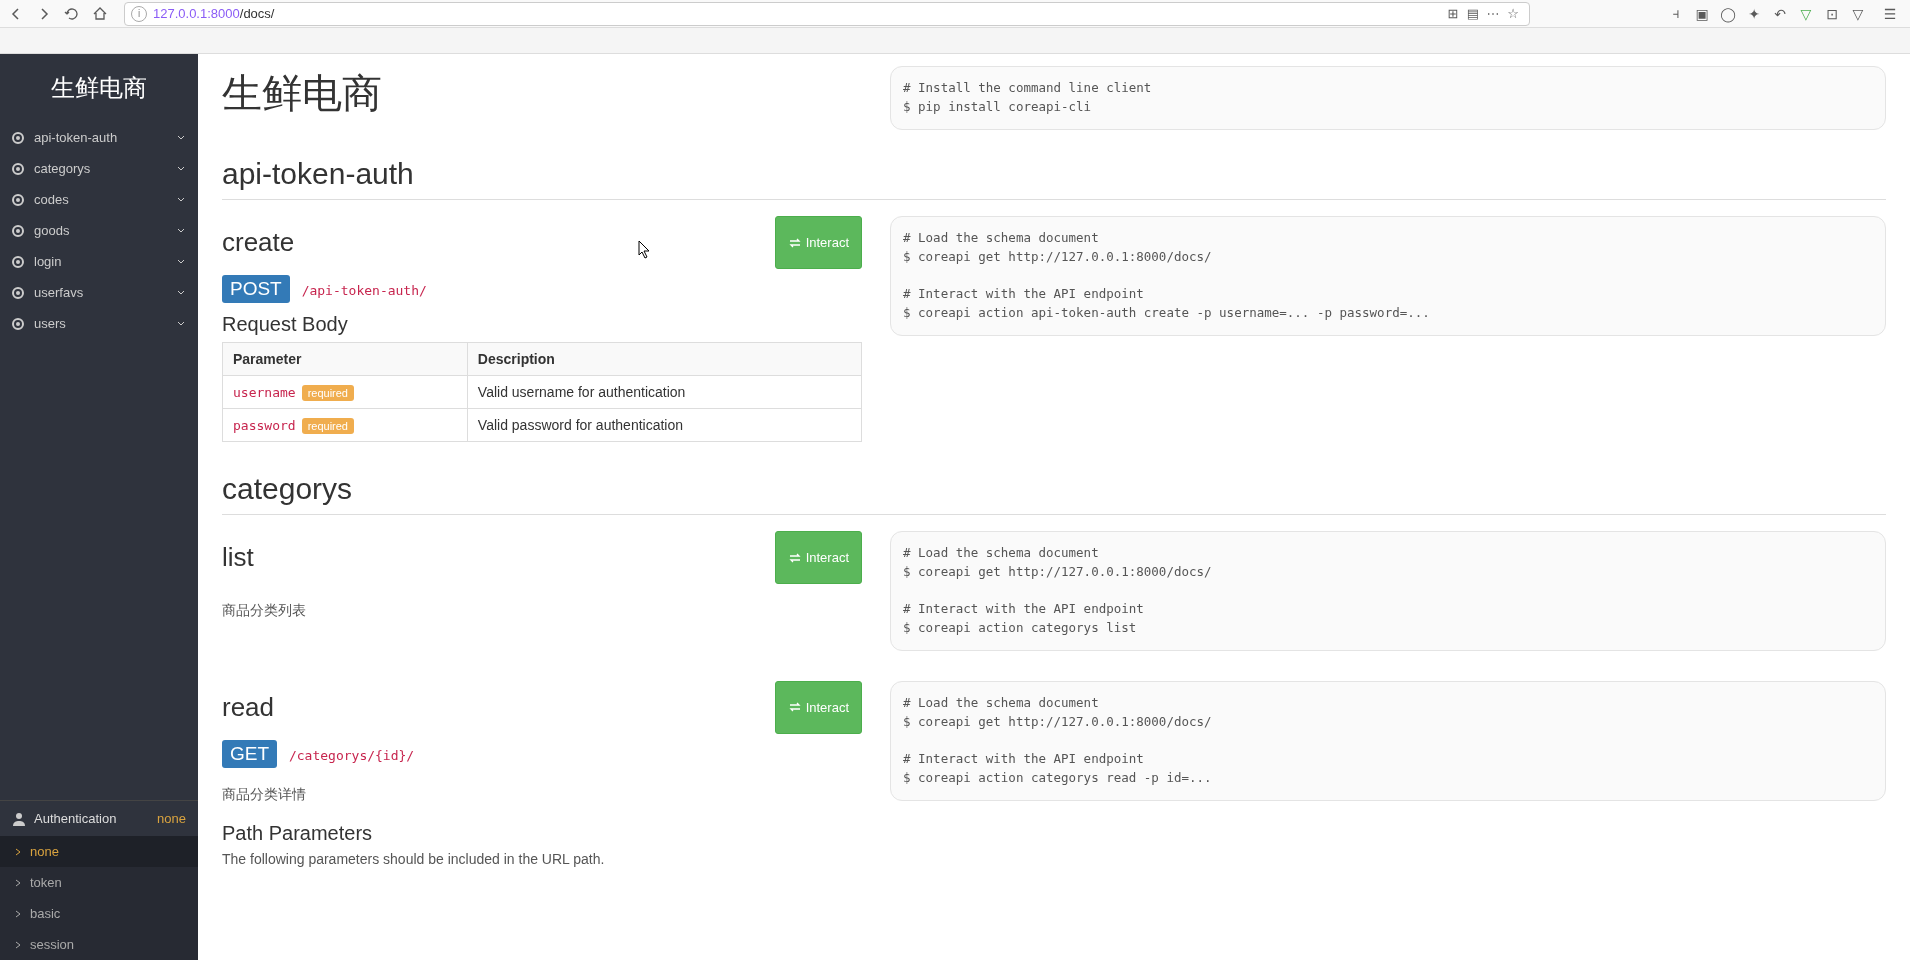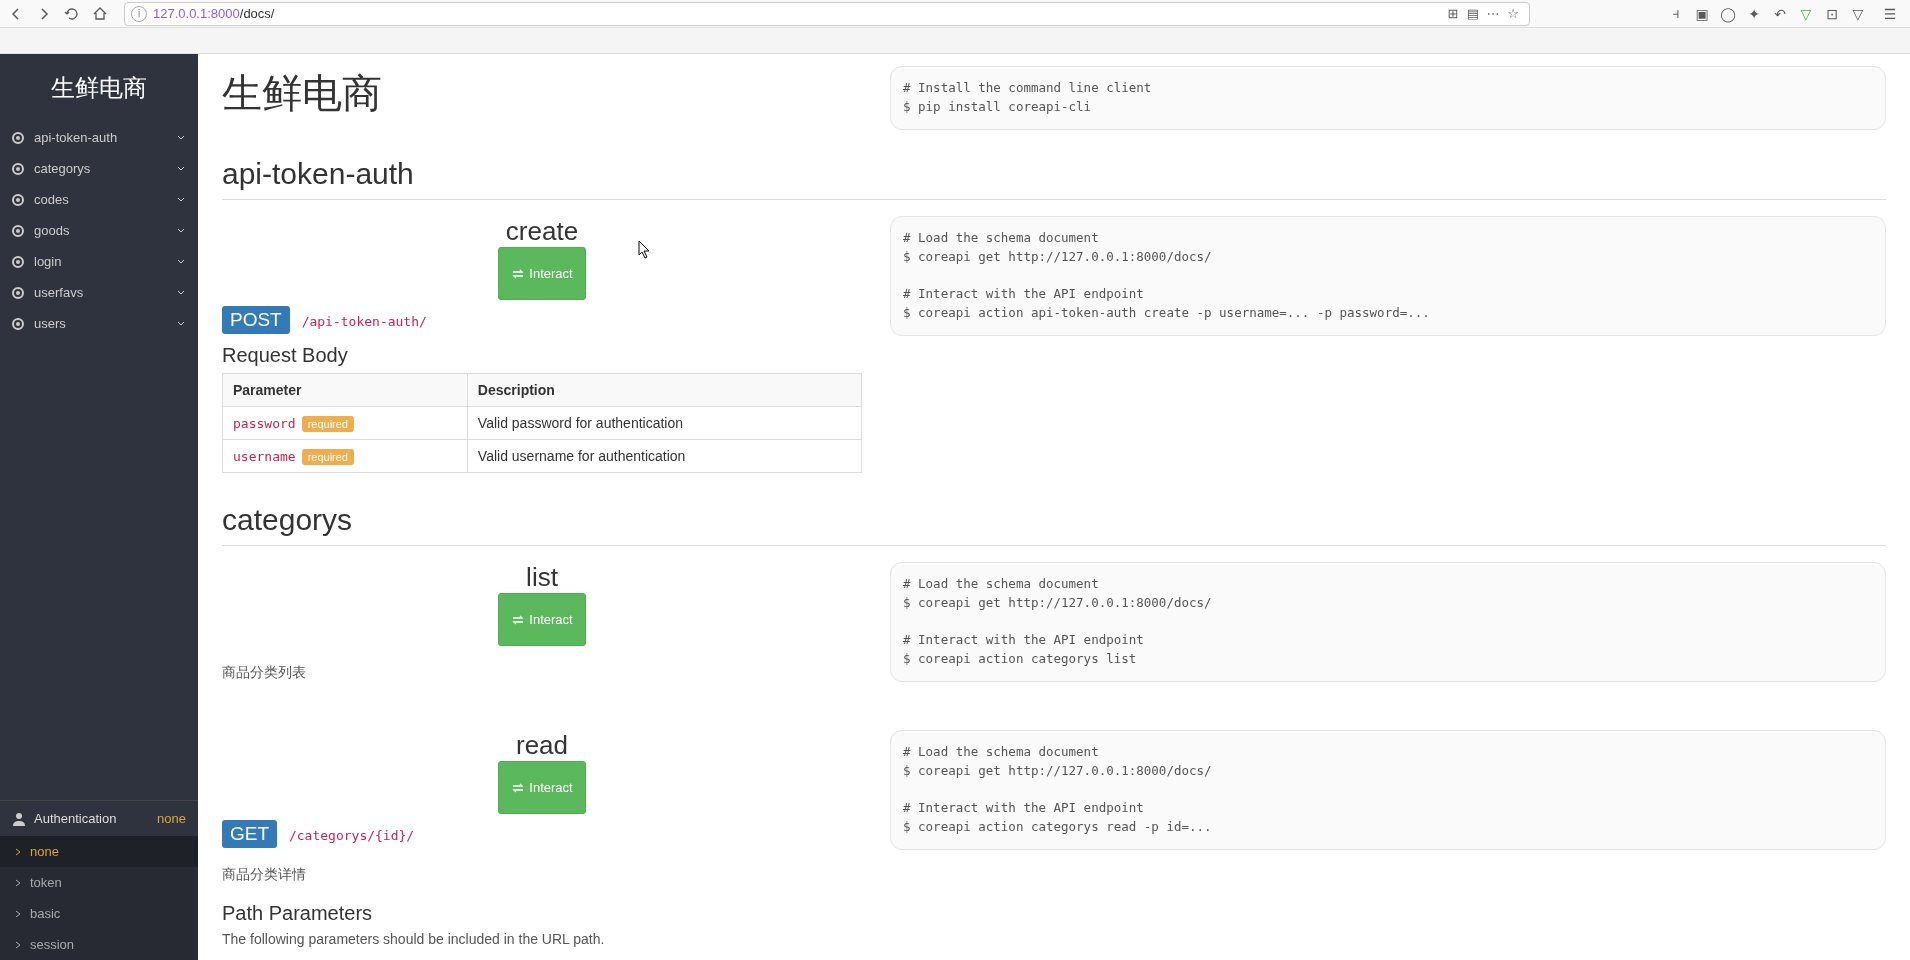--- a/index.html
+++ b/index.html
@@ -46,21 +46,21 @@
 .auth-caret { width: 8px; height: 8px; margin-right: 8px; }
 
 
 .main { flex: 1; overflow-y: auto; background: #fff; padding: 12px 24px 40px 24px; position: relative; }
 .page-title { font-size: 40px; font-weight: 300; color: #333; margin-bottom: 16px; }
 .section-header { font-size: 30px; font-weight: 400; color: #333; padding-bottom: 8px; border-bottom: 1px solid #ddd; margin: 20px 0 16px 0; }
 .endpoint { margin-bottom: 30px; }
 .endpoint-row { display: flex; gap: 28px; }
 .endpoint-left { width: 640px; }
 .endpoint-right { flex: 1; }
-.endpoint-title-row { display: flex; align-items: center; justify-content: space-between; margin-bottom: 6px; flex-direction: column; }
+.endpoint-title-row { display: flex; align-items: center; justify-content: space-between; margin-bottom: 6px; }
 .endpoint-name { font-size: 26px; font-weight: 400; color: #333; }
 .interact-btn { background: #5cb85c; color: #fff; border: 1px solid #4cae4c; border-radius: 3px; padding: 18px 12px; font-size: 13px; cursor: pointer; display: flex; align-items: center; gap: 4px; }
 .swap-icon { width: 14px; height: 14px; }
 .method-path { margin-bottom: 10px; }
 .method-badge { display: inline-block; color: #fff; padding: 3px 8px; border-radius: 3px; font-size: 19px; font-weight: 500; margin-right: 8px; }
 .method-post { background: #337ab7; }
 .method-get { background: #337ab7; }
 .path { font-family: Menlo, Consolas, monospace; font-size: 13px; color: #c7254e; }
 .sub-header { font-size: 20px; color: #333; margin: 8px 0 6px 0; }
 .description { font-size: 14px; color: #555; margin-bottom: 10px; }
@@ -276,26 +276,26 @@
           <div class="sub-header">Request Body</div>
           <table class="params-table">
             <thead>
                 <tr>
               <th>Parameter</th>
               <th>Description</th>
             </tr>
               </thead>
             <tbody>
               <tr>
+                <td><span class="param-name">username</span><span class="required-badge">required</span></td>
+                <td>Valid username for authentication</td>
+              </tr>
+              <tr>
                 <td><span class="param-name">password</span><span class="required-badge">required</span></td>
                 <td>Valid password for authentication</td>
-              </tr>
-              <tr>
-                <td><span class="param-name">username</span><span class="required-badge">required</span></td>
-                <td>Valid username for authentication</td>
               </tr>
             </tbody>
           </table>
         </div>
         <div class="endpoint-right">
           <div class="code-block"># Load the schema document
 $ coreapi get http://127.0.0.1:8000/docs/
 
 # Interact with the API endpoint
 $ coreapi action api-token-auth create -p username=... -p password=...</div>

